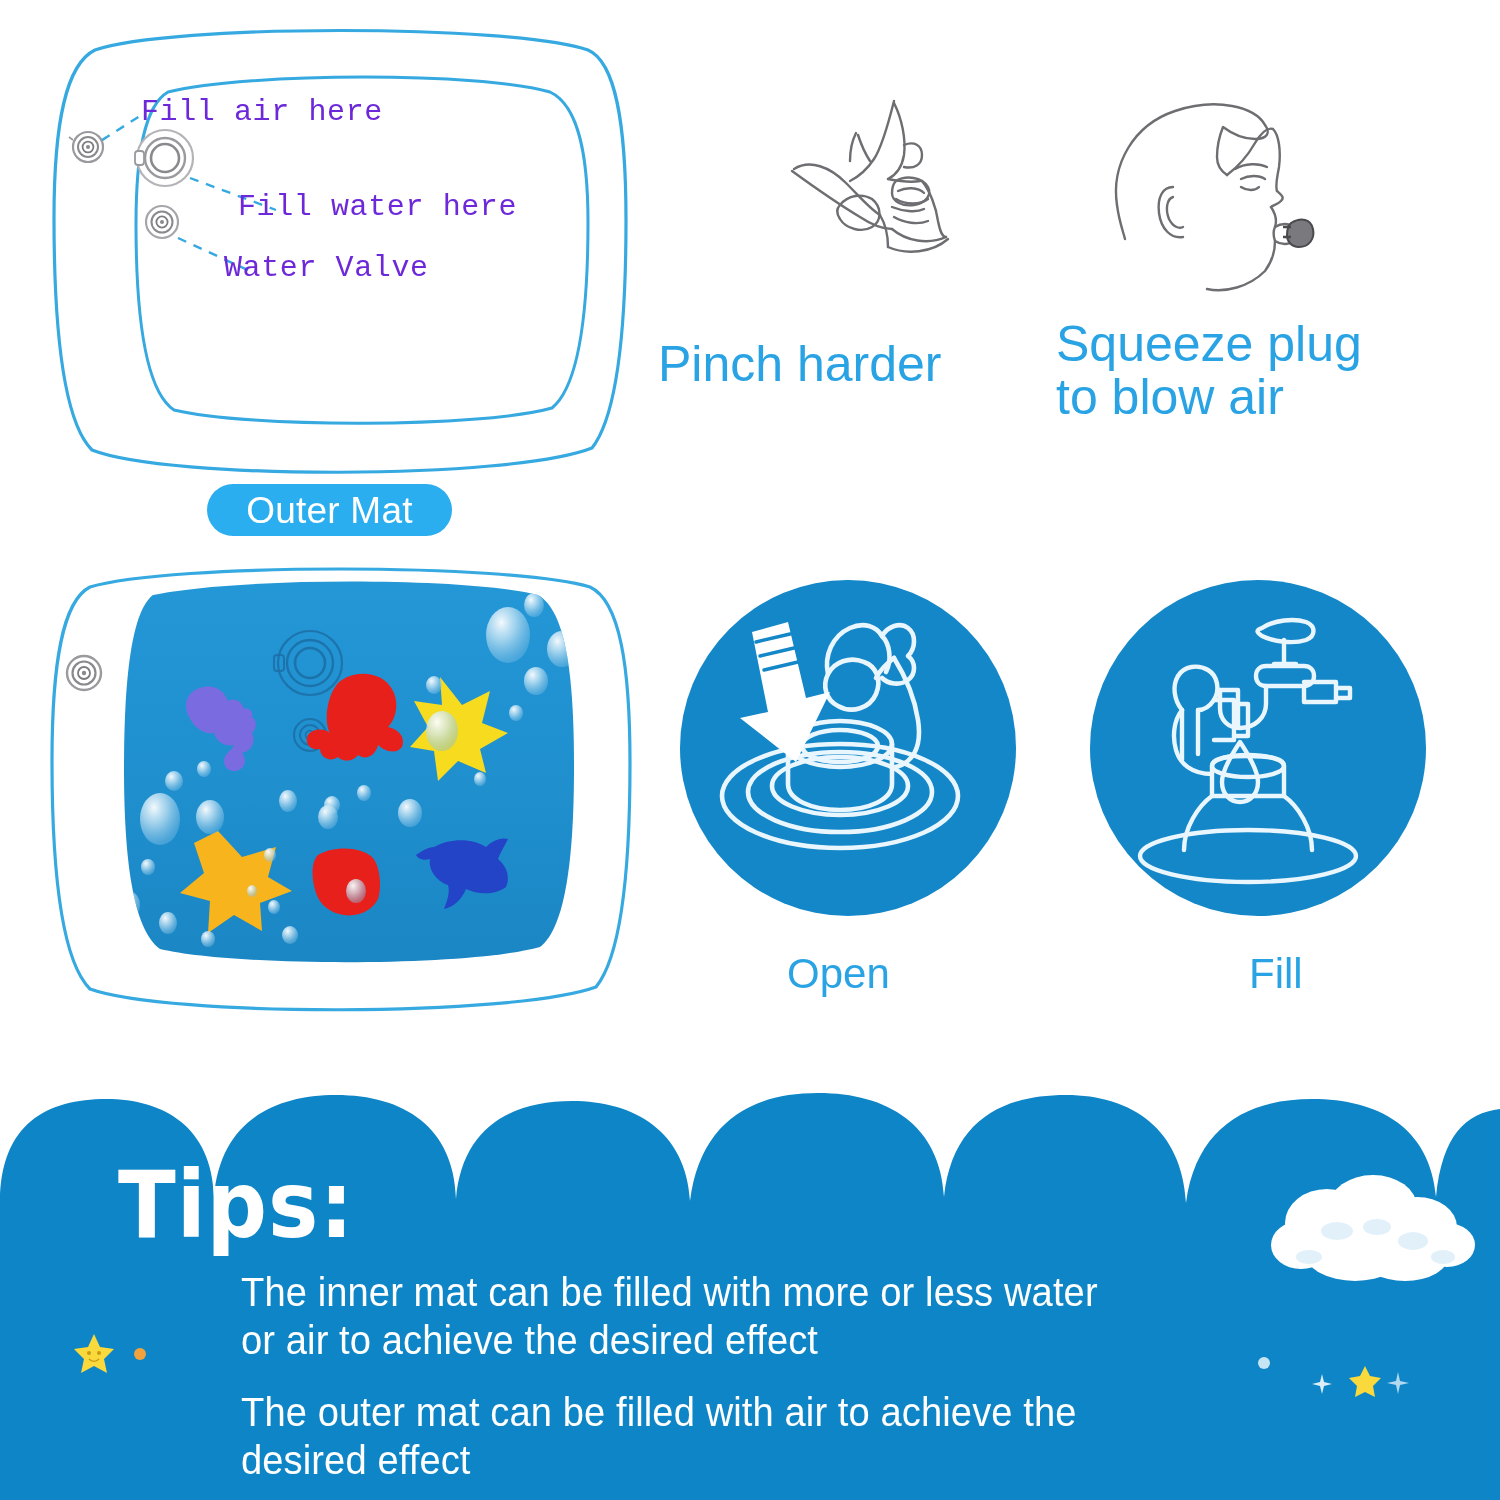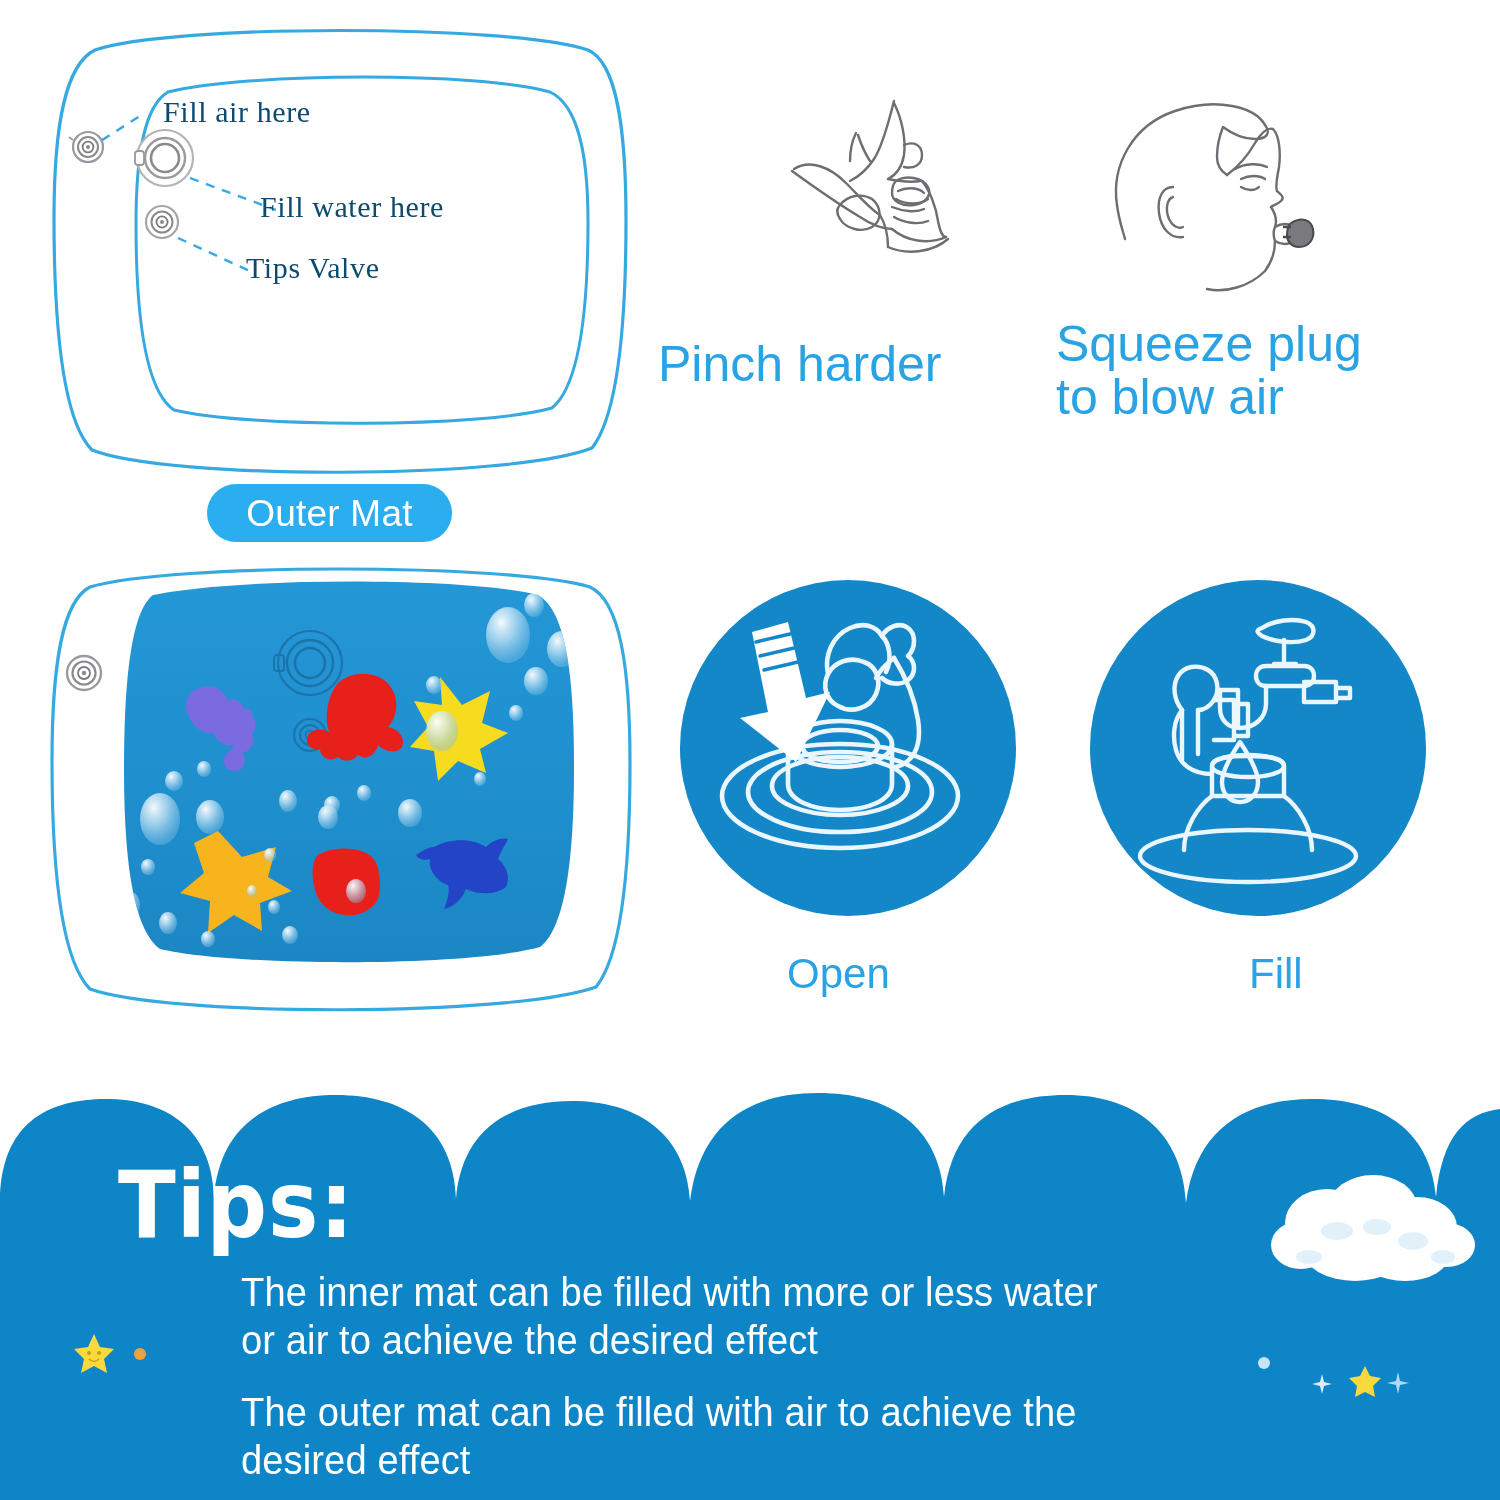--- a/index.html
+++ b/index.html
@@ -23,26 +23,25 @@
     font-family:"Liberation Sans", sans-serif;
     font-size:37px;
     letter-spacing:.2px;
     line-height:1;
     white-space:nowrap;
   }
 
   
   .callout{
     position:absolute;
-    color:#0c4a6e;
-    font-family:Liberation Serif, serif;
+    color:#6d28d9;
+    font-family:Liberation Mono, monospace;
     font-size:30px;
     white-space:nowrap;
     letter-spacing:.6px;
-    margin-left:22px;
   }
 
   
   .biglabel{
     position:absolute;
     color:#2AA3E4;
     font-family:"Liberation Sans", sans-serif;
     font-size:50px;
     line-height:1.06;
     white-space:pre-line;
@@ -129,23 +128,23 @@
       <circle cx="0" cy="0" r="2" fill="#8A8A8E"></circle>
     </g>
 
     <path d="M 62 130 L 100 106" stroke="#36A9E1" stroke-width="2.4" stroke-dasharray="9 8" fill="none"></path>
     <path d="M 150 168 L 236 200" stroke="#36A9E1" stroke-width="2.4" stroke-dasharray="9 8" fill="none"></path>
     <path d="M 138 228 L 212 262" stroke="#36A9E1" stroke-width="2.4" stroke-dasharray="9 8" fill="none"></path>
   </svg>
 
   <div class="callout" style="left:141px;top:95px;">Fill air here</div>
   <div class="callout" style="left:238px;top:190px;">Fill water here</div>
-  <div class="callout" style="left:224px;top:251px;">Tips Valve</div>
-
-  <div class="pill" style="left:207px;top:484px;width:245px;height:58px;">Outer Mat</div>
+  <div class="callout" style="left:224px;top:251px;">Water Valve</div>
+
+  <div class="pill" style="left:207px;top:484px;width:245px;height:52px;">Outer Mat</div>
 
   <svg class="abs" style="left:38px;top:555px;" width="610" height="470" viewBox="0 0 610 470">
     <defs>
       <radialGradient id="bubbleGrad" cx="35%" cy="28%" r="72%">
         <stop offset="0%" stop-color="#ffffff" stop-opacity=".95"></stop>
         <stop offset="45%" stop-color="#cfe9f7" stop-opacity=".72"></stop>
         <stop offset="100%" stop-color="#7fc0e6" stop-opacity=".42"></stop>
       </radialGradient>
       <linearGradient id="matGrad" x1="0" y1="0" x2="0" y2="1">
         <stop offset="0%" stop-color="#2497D6"></stop>

